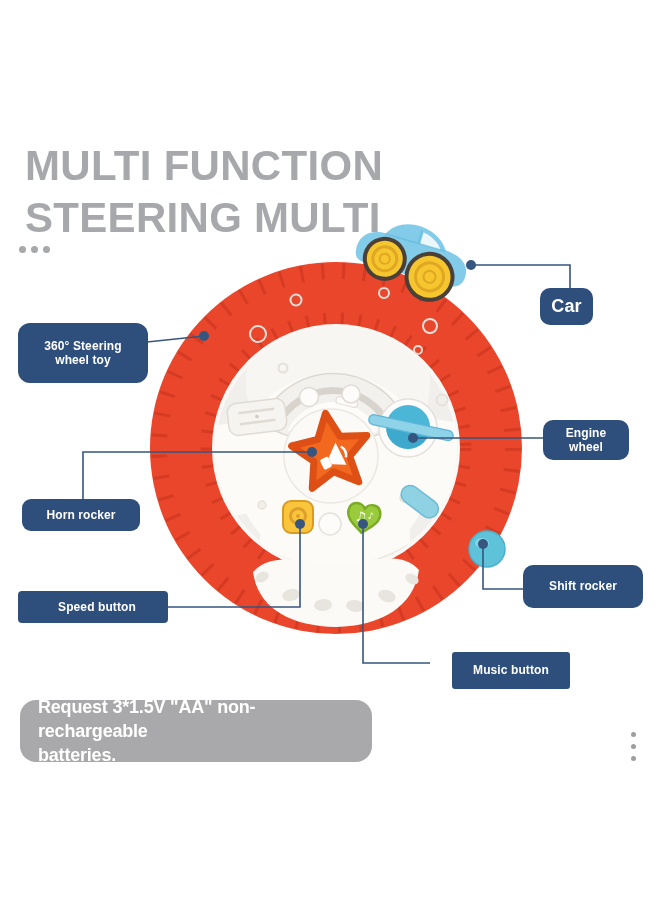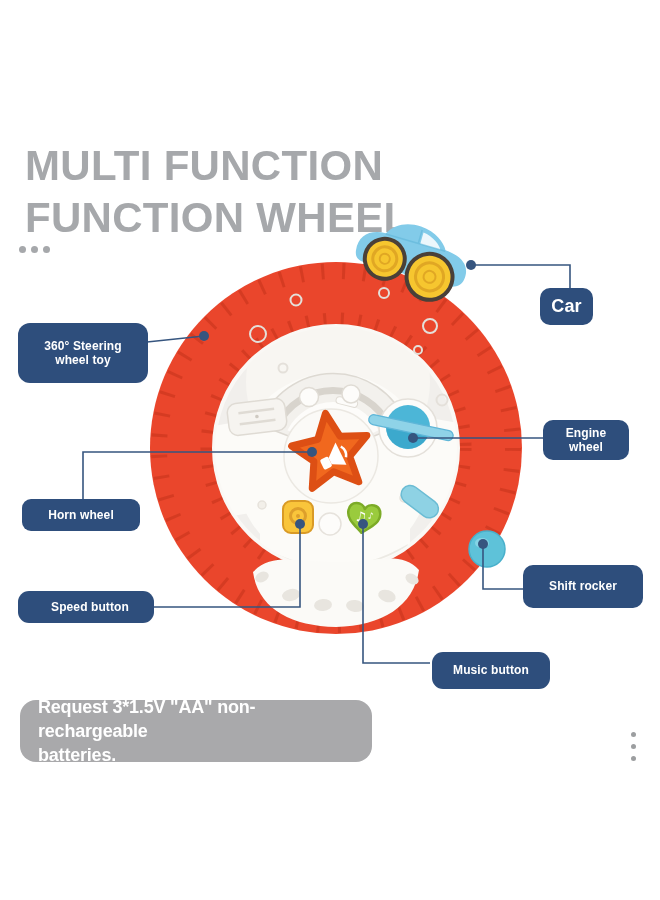--- a/index.html
+++ b/index.html
@@ -19,23 +19,23 @@
   .art,.lines{position:absolute;left:0;top:0;}
   .art{z-index:1}.lines{z-index:2}
   .callout-label{position:absolute;z-index:3;background:var(--label-bg);color:#fff;
       border-radius:10px;display:flex;flex-direction:column;align-items:center;
       justify-content:center;font-weight:700;font-size:12px;line-height:1.18;
       text-align:center;letter-spacing:0.1px;box-sizing:border-box;}
   .lb-car{left:540px;top:288px;width:53px;height:37px;font-size:18px;}
   .lb-steering{left:18px;top:323px;width:130px;height:60px;border-radius:12px;}
   .lb-engine{left:543px;top:420px;width:86px;height:40px;}
   .lb-horn{left:22px;top:499px;width:118px;height:32px;border-radius:9px;}
-  .lb-speed{left:18px;top:591px;width:136px;height:32px;border-radius:11px;padding-left:8px;}
+  .lb-speed{left:18px;top:591px;width:150px;height:32px;border-radius:4px;padding-left:8px;}
   .lb-shift{left:523px;top:565px;width:120px;height:43px;}
-  .lb-music{left:432px;top:652px;width:118px;height:37px;border-radius:11px;}
+  .lb-music{left:452px;top:652px;width:118px;height:37px;border-radius:3px;}
   .footnote{position:absolute;z-index:3;left:20px;top:700px;width:352px;height:62px;
       background:var(--footnote-bg);border-radius:16px;color:#fff;font-size:18px;
       font-weight:700;line-height:1.35;display:flex;flex-direction:column;
       justify-content:center;padding:0 10px 0 18px;box-sizing:border-box;
       letter-spacing:-0.2px;}
   .side-dots{position:absolute;z-index:3;left:631px;top:732px;display:flex;
       flex-direction:column;gap:7px;}
   .side-dots span{width:5px;height:5px;border-radius:50%;background:#9c9ea0;}
   
   .f-red{fill:var(--wheel-red)} .s-tread{stroke:var(--tread-red)}
@@ -46,21 +46,21 @@
   .cl{stroke:var(--line-navy);stroke-width:1.6;fill:none}
   .cd{fill:var(--line-navy)}
 </style>
 </head>
 <body>
 
 <div class="page">
 
   <div class="title">
     <div>MULTI FUNCTION</div>
-    <div>FUNCTION WHEEL</div>
+    <div>STEERING MULTI</div>
   </div>
   <div class="title-dots">
     <span></span>
       <span></span>
       <span></span>
   </div>
 
   <svg class="art" width="660" height="900" viewBox="0 0 660 900" font-family="DejaVu Sans, sans-serif">
     <defs>
       <clipPath id="discClip">
@@ -214,21 +214,21 @@
   </div>
   <div class="callout-label lb-steering">
     <span>360° Steering</span>
     <span>wheel toy</span>
   </div>
   <div class="callout-label lb-engine">
     <span>Engine</span>
     <span>wheel</span>
   </div>
   <div class="callout-label lb-horn">
-    <span>Horn wheel</span>
+    <span>Horn rocker</span>
   </div>
   <div class="callout-label lb-speed">
     <span>Speed button</span>
   </div>
   <div class="callout-label lb-shift">
     <span>Shift rocker</span>
   </div>
   <div class="callout-label lb-music">
     <span>Music button</span>
   </div>

